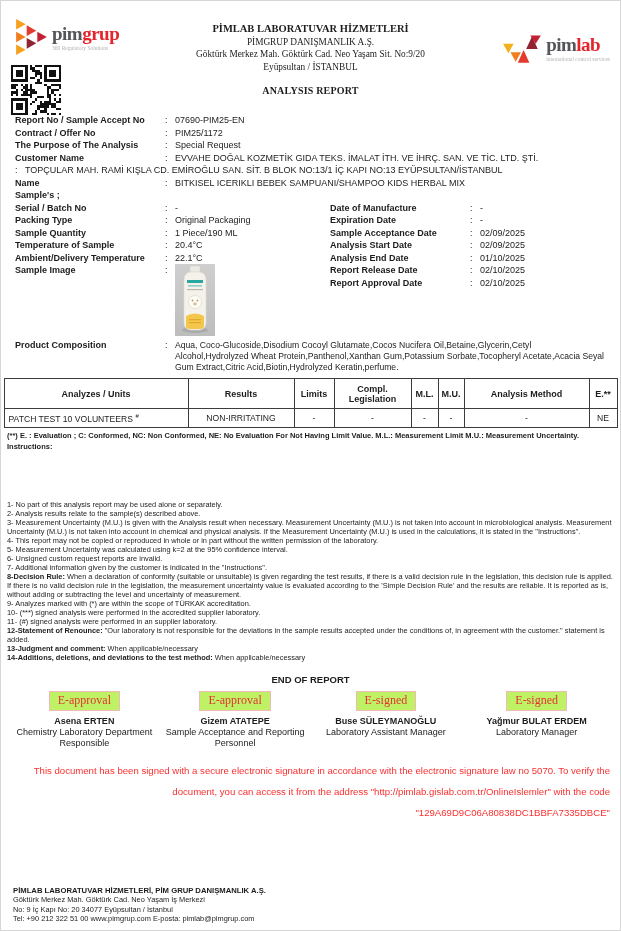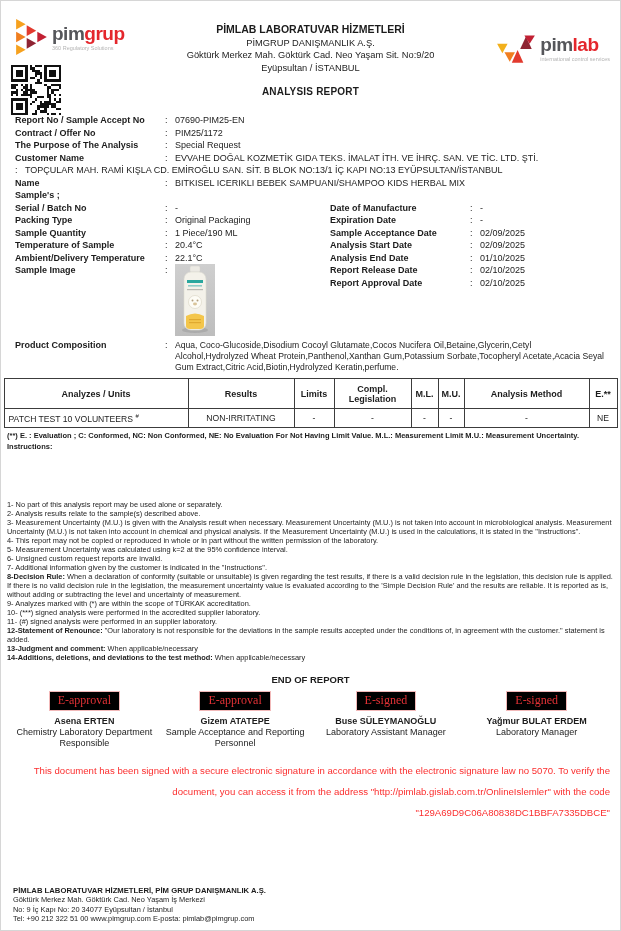--- a/index.html
+++ b/index.html
@@ -2,21 +2,21 @@
 <html><head>
 <meta charset="utf-8">
 <style>
   html,body { margin:0; padding:0; background:#ffffff; }
   .page {
     width:621px; height:931px; box-sizing:border-box; position:relative;
     background:#fff; border:1px solid #d6d6d6; overflow:hidden;
     font-family:"Liberation Sans", sans-serif; color:#1c1c1c;
   }
   
-  .header { display:flex; justify-content:space-between; height:93px; padding:18px 10px 0 14px; box-sizing:border-box; }
+  .header { display:flex; justify-content:space-between; height:93px; padding:18px 10px 0 14px; box-sizing:border-box;font-family:Liberation Serif, serif; }
   .h-left { width:128px; }
   .h-right { width:132px; display:flex; justify-content:flex-end; align-items:flex-start; padding-top:10px; }
   .logo-row { display:flex; align-items:center; gap:3px; }
   .lg-word { font-weight:700; font-size:19px; letter-spacing:-0.5px; line-height:19px; }
   .lg-dark { color:#55565a; }
   .lg-red { color:#e4262c; }
   .lg-tag { font-size:5.5px; color:#b4b4b4; margin-top:1px; }
   .lab-tag { text-align:left; }
   .h-center { flex:1; text-align:center; padding-top:4px; }
   .hc-title { font-size:10.5px; font-weight:700; }
@@ -52,21 +52,21 @@
   td.first sup { font-size:6px; }
   
   .footnote { margin:3px 6px 0 6px; font-size:7.5px; font-weight:700; }
   .instructions { margin:2px 6px 0 6px; font-size:7.5px; font-weight:700; }
   .notes { margin:49px 6px 0 6px; font-size:7.4px; line-height:9px; }
   .note b { font-weight:700; }
   .end-report { text-align:center; font-size:9.5px; font-weight:700; margin-top:12px; }
   
   .signatures { display:flex; margin:5px 8px 0 8px; }
   .sig-col { flex:1; text-align:center; padding:0 6px; }
-  .sig-badge { display:inline-block; font-family:"Liberation Serif", serif; font-size:12px; color:#e33236; border:1px solid #f2b9b9; padding:1px 8px 2px 8px; background:#000000; }
+  .sig-badge { display:inline-block; font-family:"Liberation Serif", serif; font-size:12px; color:#e33236; border:1px solid #f2b9b9; padding:1px 8px 2px 8px; background:#bef264; }
   .sig-name { font-size:9px; font-weight:700; margin-top:5px; }
   .sig-title { font-size:9px; line-height:10.5px; margin-top:1px; }
   
   .disclaimer { margin:12px 10px 0 10px; text-align:right; color:#fb2f2f; font-size:9.6px; line-height:21px; }
   
   .footer { position:absolute; left:12px; right:12px; bottom:6px; display:flex; justify-content:space-between; align-items:flex-end; }
   .f-left { font-size:7.4px; line-height:9.6px; }
   .f-company { font-weight:700; font-size:7.7px; }
   .f-right { text-align:right; font-size:7.4px; line-height:9.6px; }
 </style>

